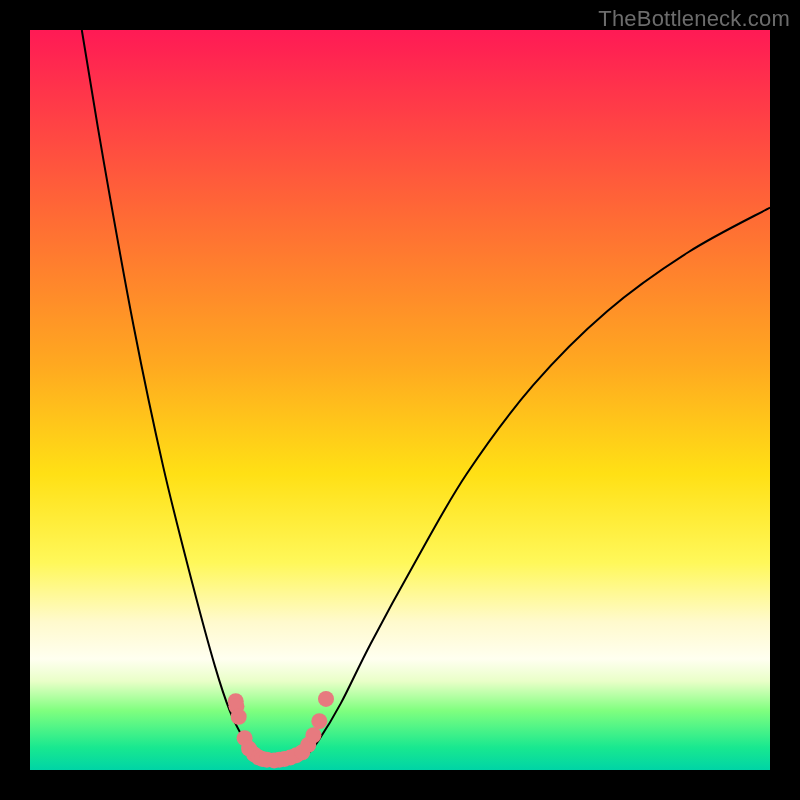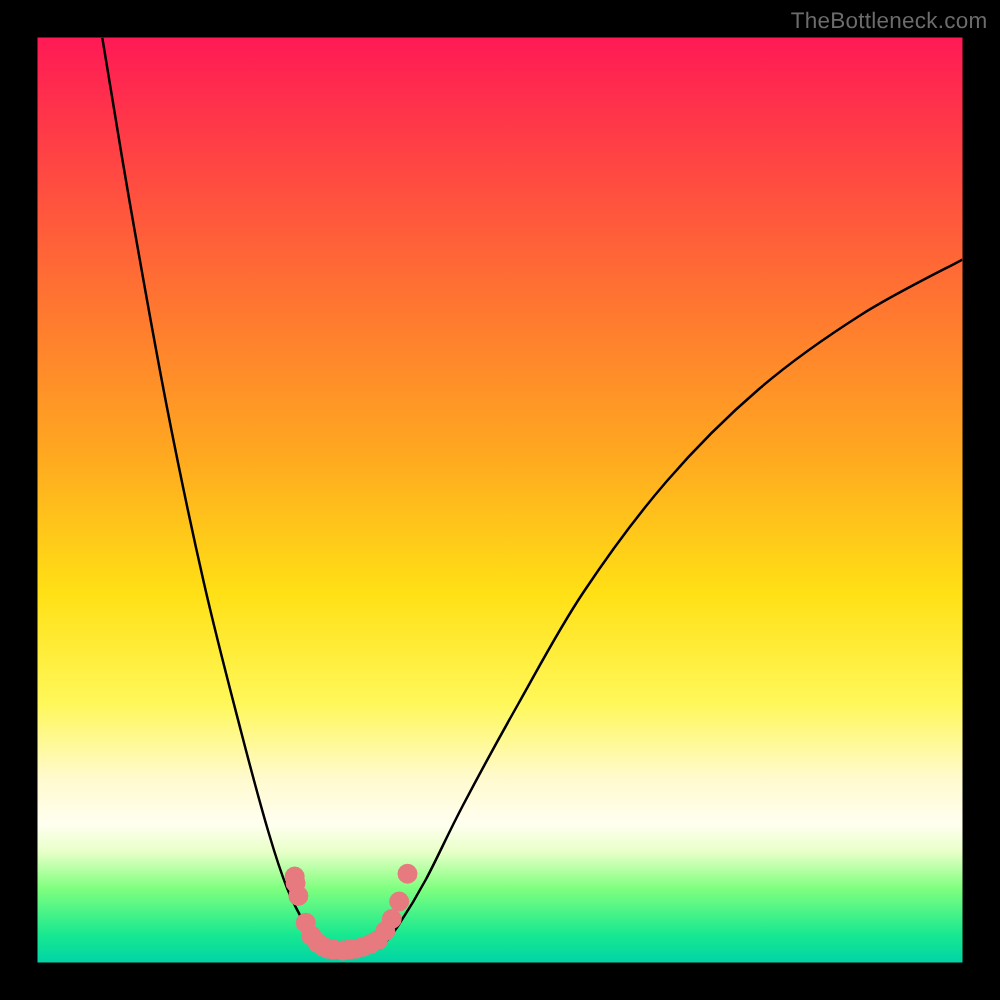--- a/index.html
+++ b/index.html
@@ -36,21 +36,21 @@
       #7fff7f 92%,
       #18e890 97%,
       #00d4a6 100%
     );
   }
   .watermark {
     position: absolute;
     top: 6px;
     right: 10px;
     color: #6c6c6c;
-    font-size: 18px;
+    font-size: 22px;
     font-weight: 500;
     letter-spacing: 0.2px;
     user-select: none;
   }
   svg.curve {
     position: absolute;
     top: 0; left: 0;
     width: 740px;
     height: 740px;
   }

